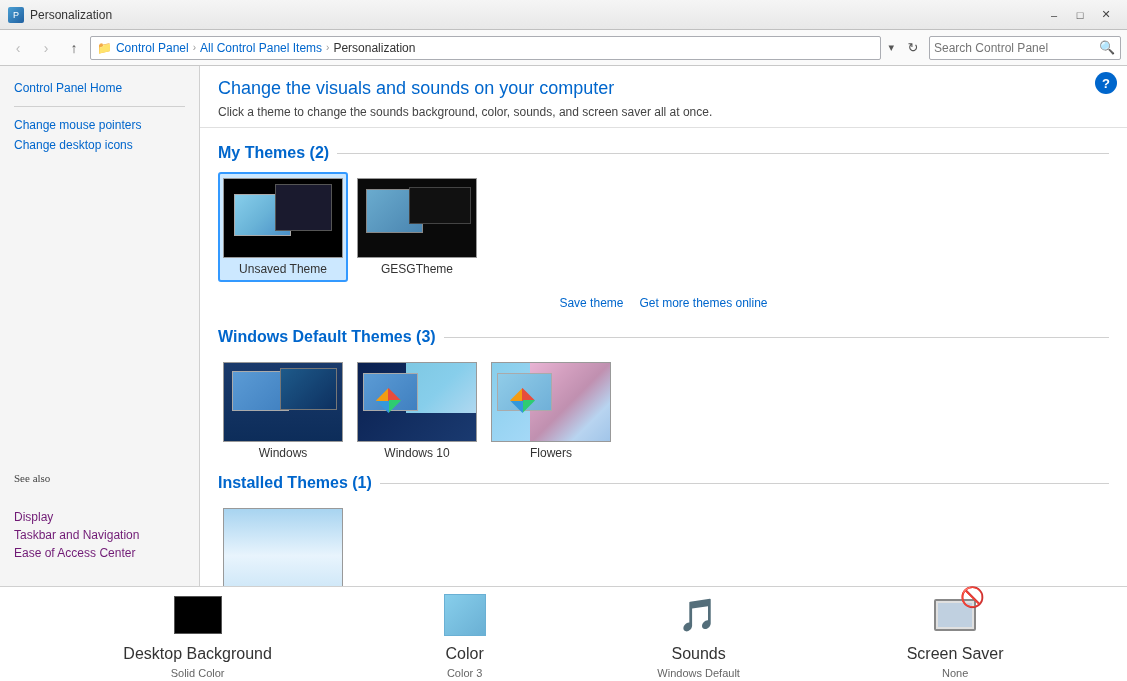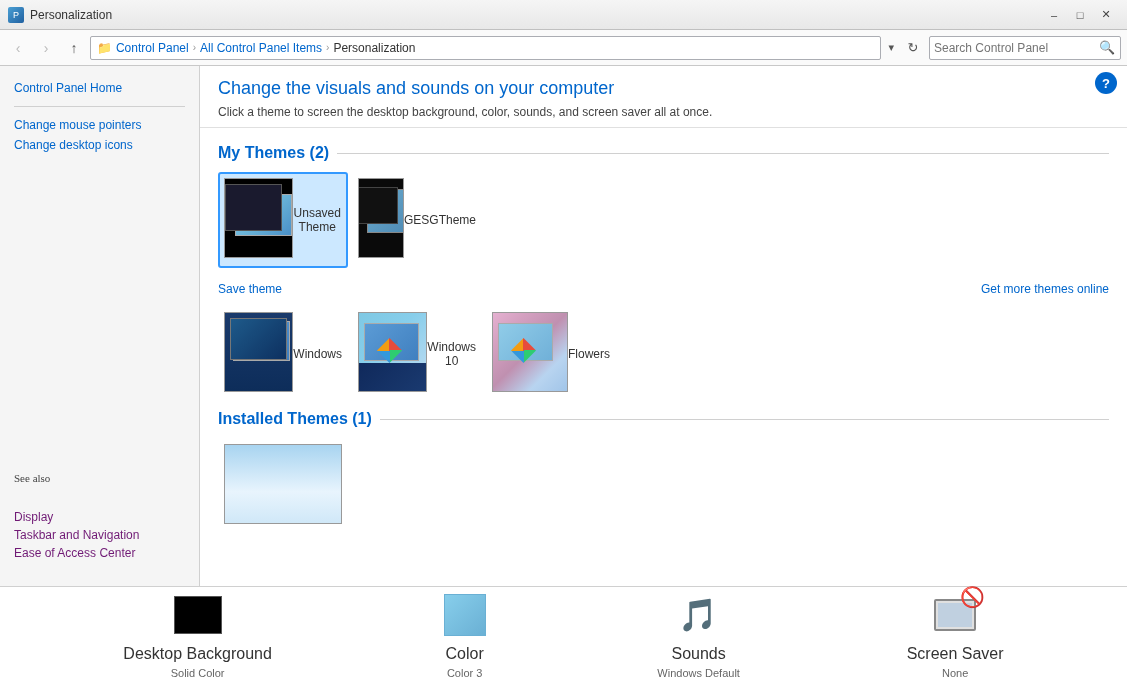--- a/index.html
+++ b/index.html
@@ -76,21 +76,21 @@
     .themes-area::-webkit-scrollbar-thumb { background: #c0c0c0; border: 2px solid #f0f0f0; }
 
     
     .section-header { display: flex; align-items: center; margin: 8px 0 10px; }
     .section-title { font-size: 16px; color: #0066cc; cursor: pointer; font-weight: bold; }
     .section-line { flex: 1; height: 1px; background: #d0d0d0; margin-left: 8px; }
 
     
     .theme-grid { display: flex; flex-wrap: wrap; gap: 4px; margin-bottom: 8px; }
     .theme-item {
-      display: flex; flex-direction: row; align-items: center;
+      display: flex; flex-direction: column; align-items: center;
       padding: 4px; cursor: pointer; border: 2px solid transparent;
       border-radius: 3px; width: 130px;
     }
     .theme-item.selected { background: #cce8ff; border-color: #3399ff; }
     .theme-thumbnail {
       width: 120px; height: 80px; border: 1px solid #999;
       position: relative; overflow: hidden; margin-bottom: 4px;
     }
     .theme-label { font-size: 12px; color: #333; text-align: center; }
 
@@ -177,21 +177,21 @@
 
     .thumb-installed { background: linear-gradient(135deg, #87ceeb 0%, #c8e8f8 50%, #f0f4f8 100%); position: relative; }
     .thumb-installed::before {
       content: '';
       position: absolute; top: 0; left: 0; right: 0; bottom: 0;
       background: linear-gradient(180deg, #a8d4f0 0%, #e8f4fd 60%, #d0e8f8 100%);
     }
 
     
     .save-row {
-      display: flex; justify-content: space-between; gap: 16px;
+      display: flex; justify-content: center; gap: 16px;
       padding: 6px 0 10px;
     }
     .save-link { color: #0066cc; font-size: 12px; cursor: pointer; }
 
     
     .bottom-bar {
       height: 95px; background: white; border-top: 1px solid #d0d0d0;
       display: flex; align-items: center; justify-content: space-around;
       padding: 0 40px;
     }
@@ -272,21 +272,21 @@
       <a class="sidebar-section-link">Taskbar and Navigation</a>
       <a class="sidebar-section-link">Ease of Access Center</a>
     </div>
   </div>
 
   <div class="content-wrapper">
     <div class="content">
 
       <div class="content-header">
         <div class="content-title">Change the visuals and sounds on your computer</div>
-        <div class="content-subtitle">Click a theme to screen the desktop background, color, sounds, and screen saver all at once.</div>
+        <div class="content-subtitle">Click a theme to change the sounds background, color, sounds, and screen saver all at once.</div>
       </div>
 
       <div class="themes-area">
         <div class="themes-scroll-inner">
 
           <div class="section-header">
             <span class="section-title">My Themes (2)</span>
             <div class="section-line"></div>
           </div>
           <div class="theme-grid">
@@ -302,20 +302,24 @@
               </div>
               <span class="theme-label">GESGTheme</span>
             </div>
           </div>
 
           <div class="save-row">
             <a class="save-link">Save theme</a>
             <a class="save-link">Get more themes online</a>
           </div>
 
+          <div class="section-header">
+            <span class="section-title">Windows Default Themes (3)</span>
+            <div class="section-line"></div>
+          </div>
           <div class="theme-grid">
 
             <div class="theme-item">
               <div class="theme-thumbnail thumb-windows"></div>
               <span class="theme-label">Windows</span>
             </div>
 
             <div class="theme-item">
               <div class="theme-thumbnail thumb-win10">
                 <div class="thumb-win10-sky"></div>

